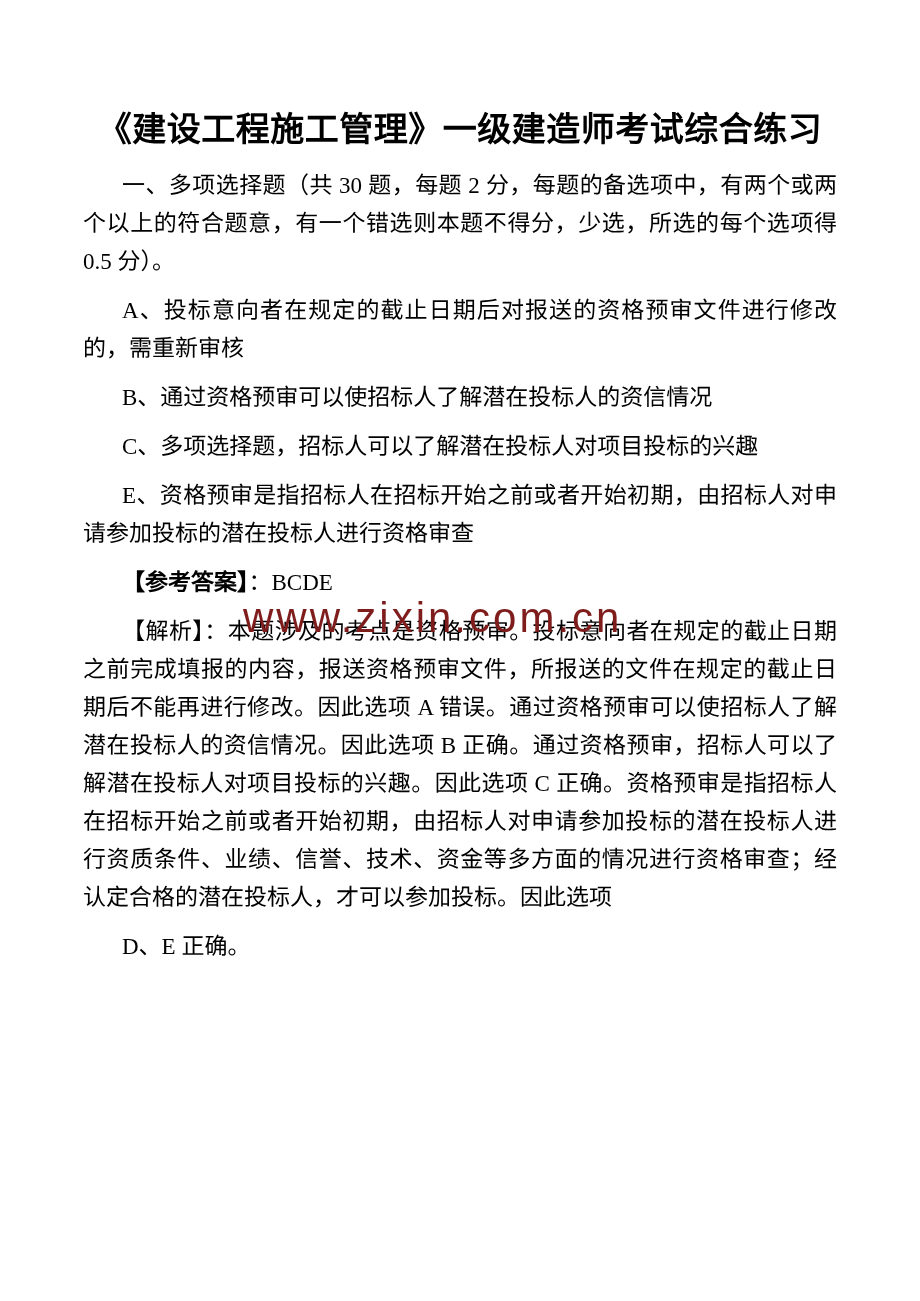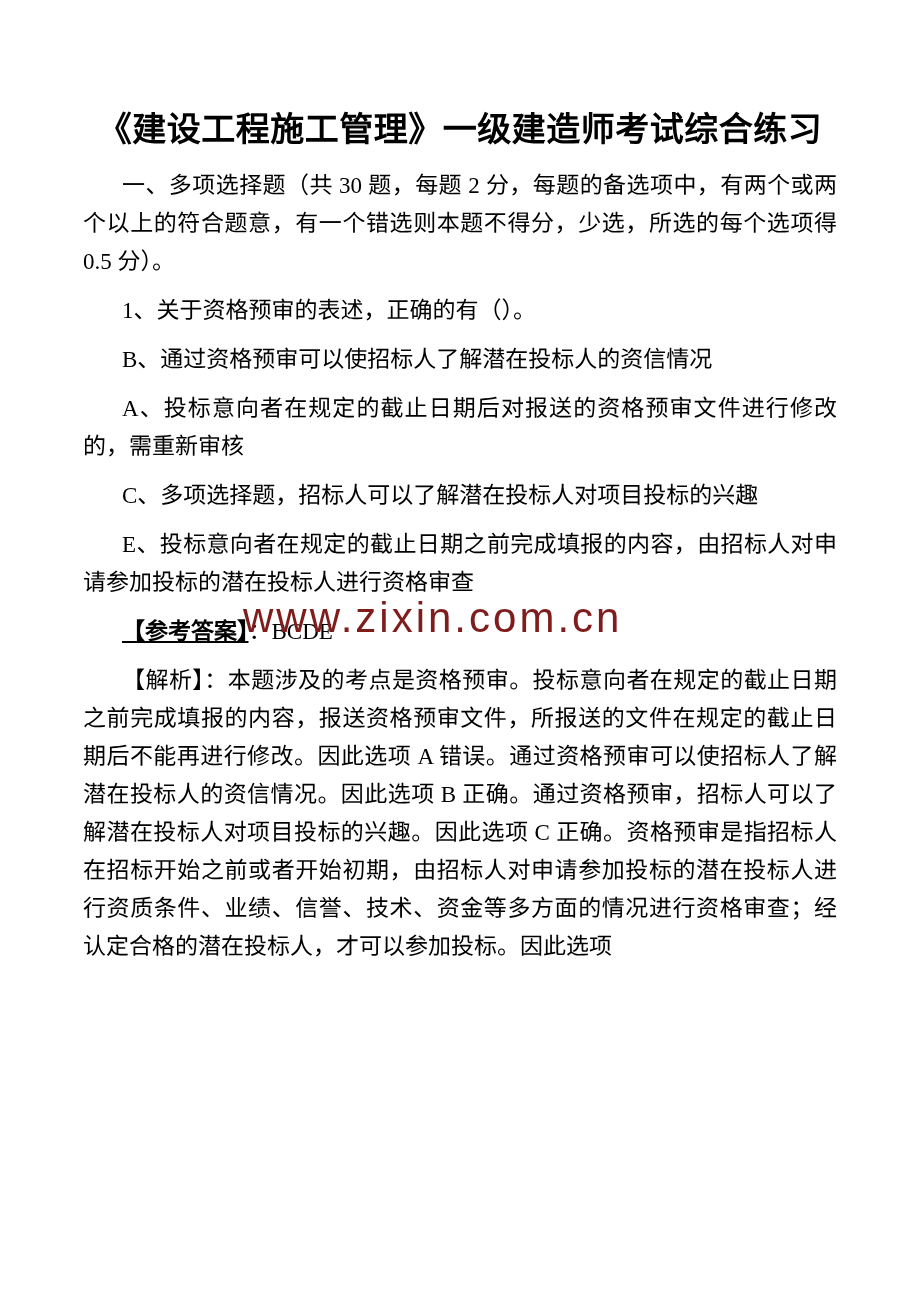--- a/index.html
+++ b/index.html
@@ -37,21 +37,20 @@
     font-size: 23px;
     line-height: 38px;
     margin: 11px 0 0 0;
     text-indent: 39px;
     text-align: justify;
     word-break: break-all;
   }
   .para.first { margin-top: 4px; font-family: Liberation Serif, serif; }
   .answer-label {
     font-weight: 700;
-    text-decoration: underline;
   }
   .watermark {
     position: absolute;
     left: 243px;
     top: 597px;
     font-family: "Liberation Sans", "DejaVu Sans", sans-serif;
     font-size: 42px;
     line-height: 1;
     letter-spacing: 3px;
     color: #d6d6d6;
@@ -65,29 +64,29 @@
 <div class="page">
 
   <div class="doc">
 
     <h1 class="title">
       <span class="tline">《建设工程施工管理》一级建造师考试综合练习</span>
     </h1>
 
     <p class="para first">一、多项选择题（共 30 题，每题 2 分，每题的备选项中，有两个或两个以上的符合题意，有一个错选则本题不得分，少选，所选的每个选项得 0.5 分）。</p>
 
-    <p class="para">1、关于资格预审的表述，正确的有（）。</p>
 
+    <p class="para">A、投标意向者在规定的截止日期后对报送的资格预审文件进行修改的，需重新审核</p>
     <p class="para">B、通过资格预审可以使招标人了解潜在投标人的资信情况</p>
-    <p class="para">A、投标意向者在规定的截止日期后对报送的资格预审文件进行修改的，需重新审核</p>
     <p class="para">C、多项选择题，招标人可以了解潜在投标人对项目投标的兴趣</p>
-    <p class="para">E、投标意向者在规定的截止日期之前完成填报的内容，由招标人对申请参加投标的潜在投标人进行资格审查</p>
+    <p class="para">E、资格预审是指招标人在招标开始之前或者开始初期，由招标人对申请参加投标的潜在投标人进行资格审查</p>
 
     <p class="para"><span class="answer-label">【参考答案】</span><span>：BCDE</span></p>
 
     <p class="para"><span>【解析】</span><span>：本题涉及的考点是资格预审。投标意向者在规定的截止日期之前完成填报的内容，报送资格预审文件，所报送的文件在规定的截止日期后不能再进行修改。因此选项 A 错误。通过资格预审可以使招标人了解潜在投标人的资信情况。因此选项 B 正确。通过资格预审，招标人可以了解潜在投标人对项目投标的兴趣。因此选项 C 正确。资格预审是指招标人在招标开始之前或者开始初期，由招标人对申请参加投标的潜在投标人进行资质条件、业绩、信誉、技术、资金等多方面的情况进行资格审查；经认定合格的潜在投标人，才可以参加投标。因此选项</span></p>
 
+    <p class="para">D、E 正确。</p>
 
   </div>
 
   <div class="watermark" style="color: #7f1d1d;">www.zixin.com.cn</div>
 
 </div>
 
 </body></html>

